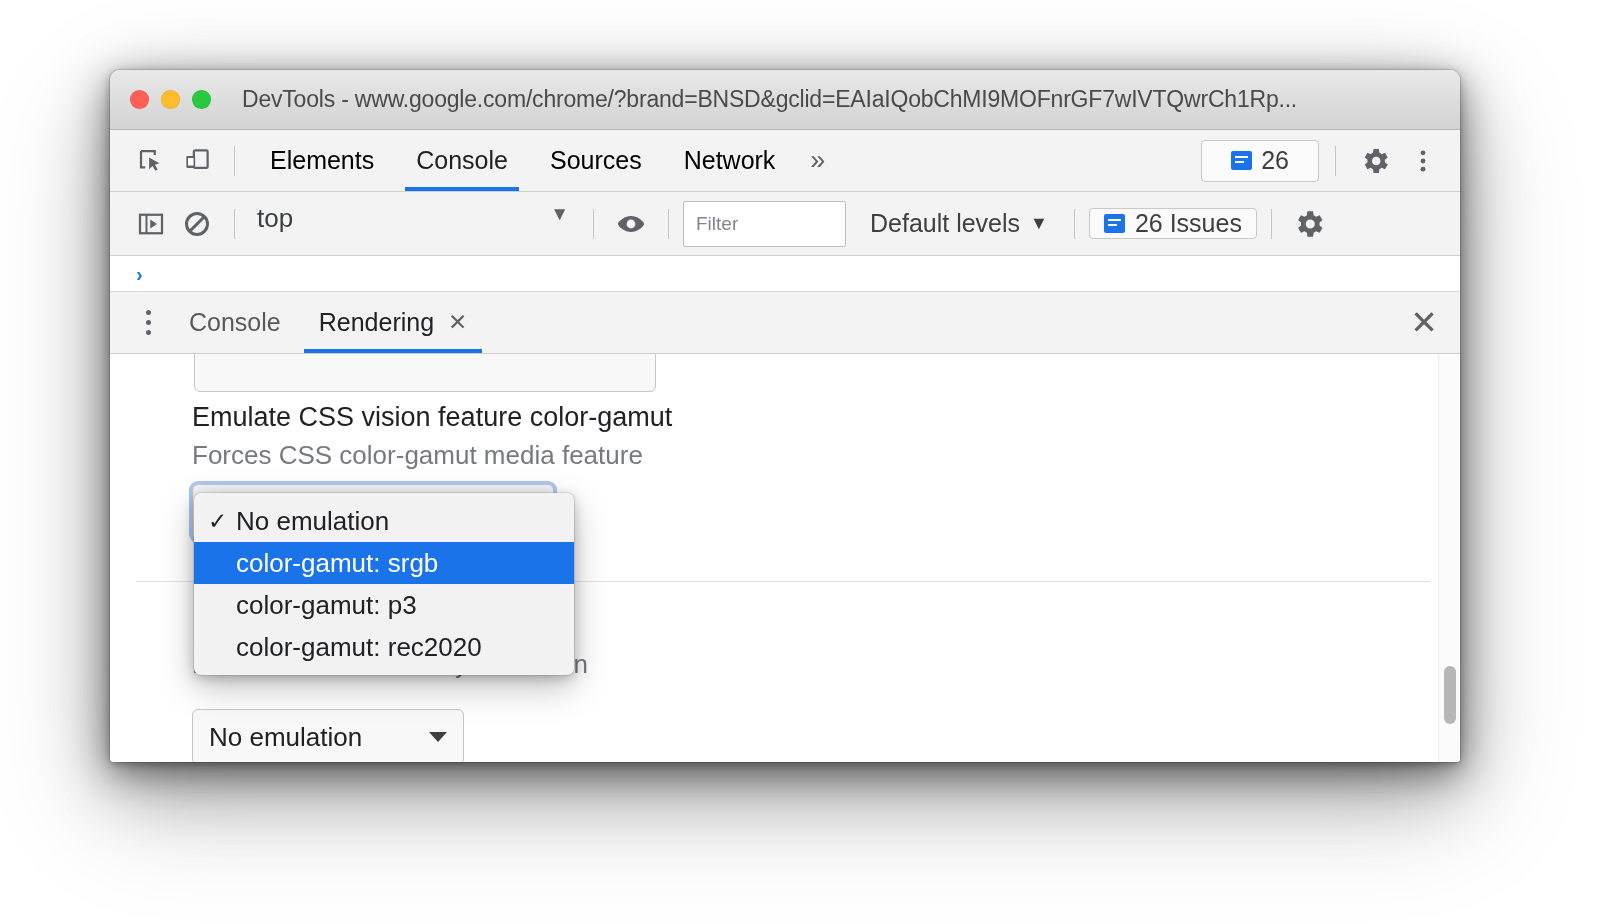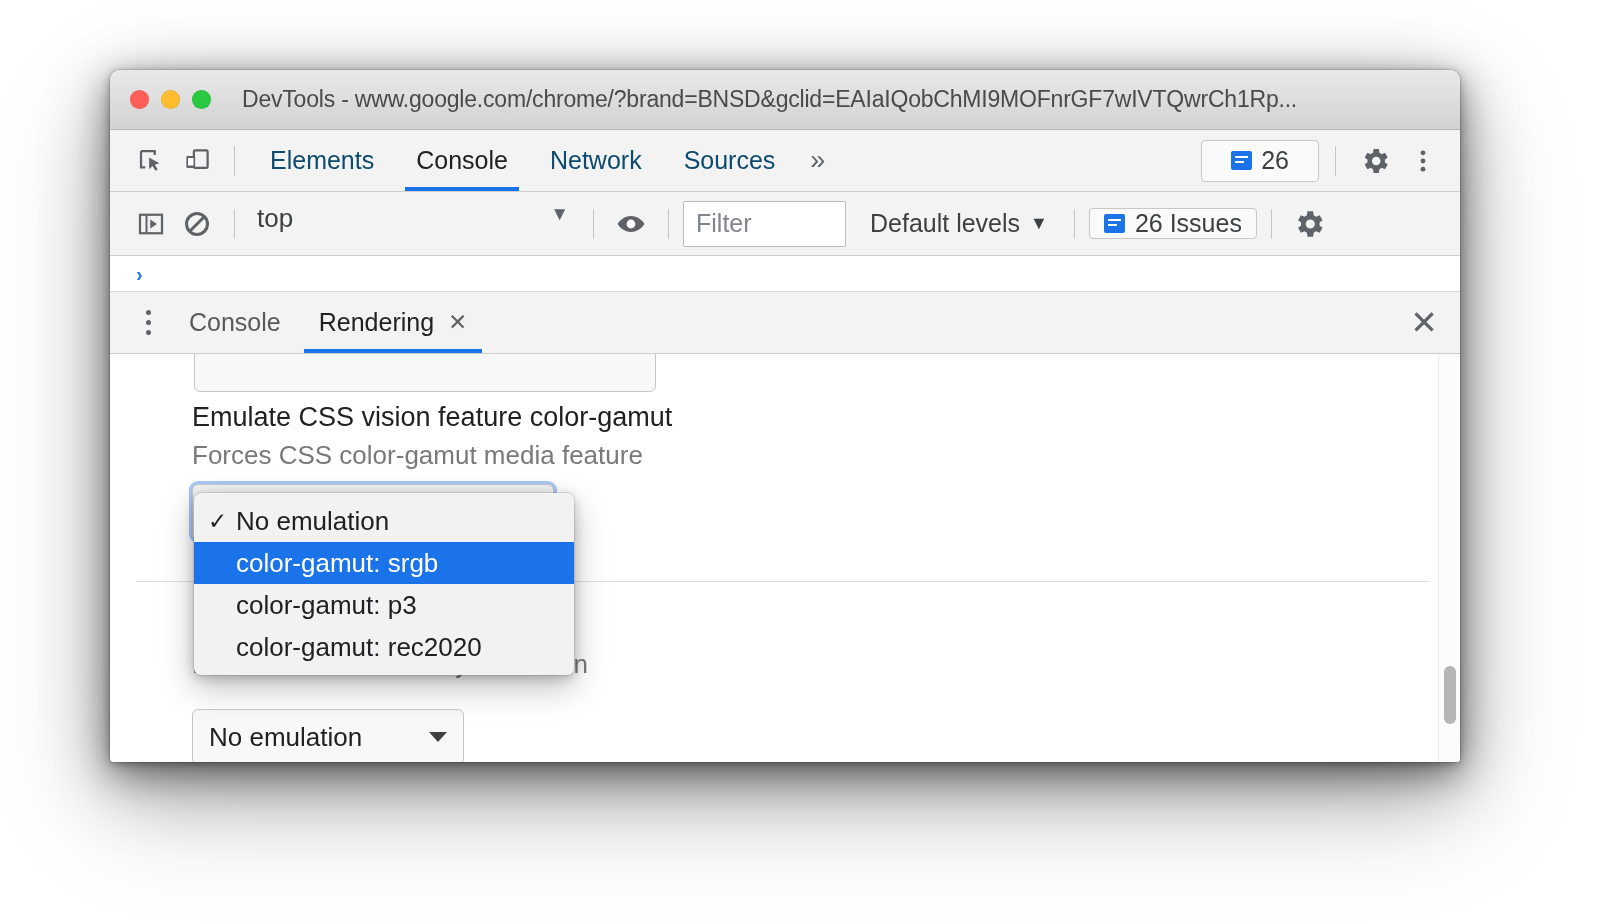--- a/index.html
+++ b/index.html
@@ -80,21 +80,21 @@
   }
   .vsep {
     width: 1px; height: 30px;
     background: #c4c4c4;
     margin: 0 14px;
     flex: none;
   }
   .dt-tabs { display: flex; align-items: center; height: 100%; }
   .dt-tab {
     font-size: 25px;
-    color: #0c4a6e;
+    color: #000000;
     padding: 0 21px;
     height: 100%;
     display: flex; align-items: center;
     position: relative;
     white-space: nowrap;
   }
   .dt-tab.active { color: #202124; }
   .dt-tab.active::after {
     content: "";
     position: absolute;
@@ -155,21 +155,21 @@
   }
   .ctx-label { font-size: 26px; color: #3c4043; }
   .ctx-caret { margin-left: auto; margin-right: 10px; font-size: 19px; color: #5f6368; }
   .filter-input {
     width: 163px; height: 46px;
     border: 1px solid #bdbdbd;
     background: #ffffff;
     border-radius: 2px;
     display: flex; align-items: center;
     padding-left: 12px;
-    font-size: 25px;
+    font-size: 19px;
     color: #80868b;
     margin-right: 12px;
   }
   .levels {
     display: flex; align-items: center; gap: 10px;
     font-size: 25px; color: #3c4043;
     padding: 0 12px;
   }
   .levels .caret { font-size: 18px; color: #3c4043; }
   .issues-pill2 {
@@ -417,24 +417,24 @@
       <div class="vsep"></div>
 
       <div class="dt-tabs">
         <div class="dt-tab">
           <span>Elements</span>
         </div>
         <div class="dt-tab active">
           <span>Console</span>
         </div>
         <div class="dt-tab">
+          <span>Sources</span>
+        </div>
+        <div class="dt-tab">
           <span>Network</span>
-        </div>
-        <div class="dt-tab">
-          <span>Sources</span>
         </div>
         <div class="chevrons">
           <span>»</span>
         </div>
       </div>
 
       <div class="toolbar-right">
         <div class="issues-pill">
           <span class="msg-icon"></span>
           <span>26</span>

